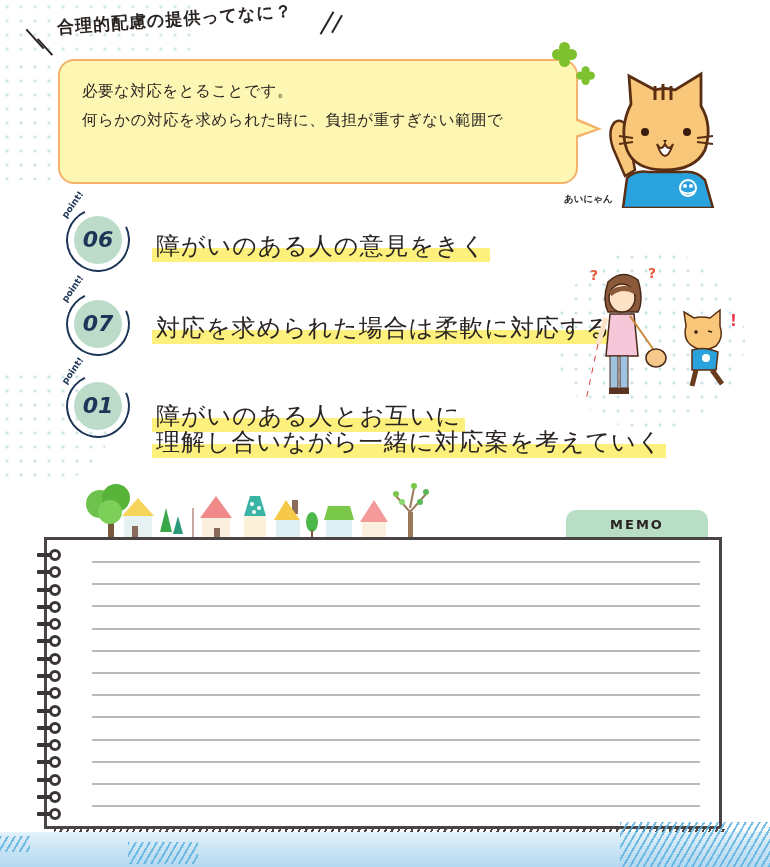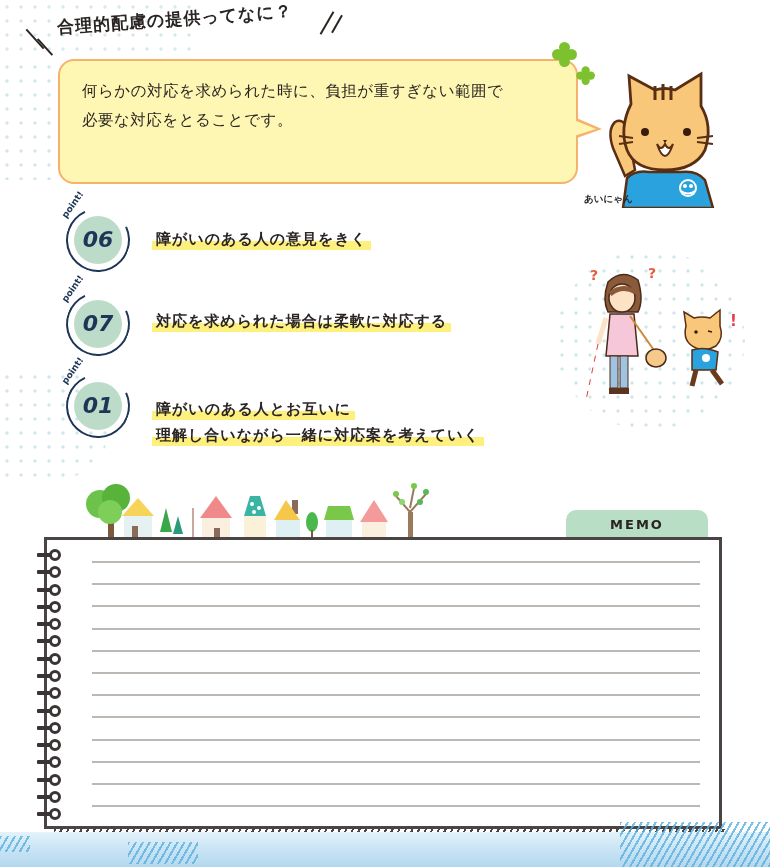--- a/index.html
+++ b/index.html
@@ -46,30 +46,30 @@
     border-left: 22px solid #fef7b3;
   }
   .bubble p { font-size: 15.5px; line-height: 29px; color: #2a2522; letter-spacing: .5px; white-space: nowrap; }
 
   
   .clover { position: absolute; }
   .leaf { position: absolute; width: 11px; height: 11px; background: #7dc12f; border-radius: 50% 50% 50% 0; }
 
   
   .cat { position: absolute; left: 605px; top: 70px; width: 120px; height: 138px; }
-  .cat-name { position: absolute; left: 584px; top: 193px; font-size: 9.5px; font-weight: bold; color: #2a2522; }
+  .cat-name { position: absolute; left: 564px; top: 193px; font-size: 9.5px; font-weight: bold; color: #2a2522; }
 
   
   .point { position: absolute; left: 64px; }
   .badge { position: absolute; left: 0; top: 0; width: 68px; height: 68px; }
   .badge-circle { position: absolute; left: 10px; top: 10px; width: 48px; height: 48px; border-radius: 50%; background: #bcdcc9; }
   .badge-num { position: absolute; left: 10px; top: 10px; width: 48px; height: 48px; text-align: center; line-height: 48px; font-size: 22px; font-weight: bold; font-style: italic; color: #1d3557; }
   .badge-ring { position: absolute; left: 2px; top: 2px; width: 64px; height: 64px; border-radius: 50%; border: 2px solid #1d3557; border-left-color: #1d3557; border-top-color: transparent; transform: rotate(20deg); }
   .badge-label { position: absolute; left: 4px; top: 4px; font-size: 9px; font-weight: bold; color: #1d3557; transform: rotate(-55deg); transform-origin: left bottom; }
-  .point-text { position: absolute; left: 88px; font-size: 15px; font-weight: bold; color: #2a2522; letter-spacing: 1px; white-space: nowrap; }
+  .point-text { position: absolute; left: 88px; font-size: 24px; font-weight: normal; color: #2a2522; letter-spacing: 1px; white-space: nowrap; }
   .hl { background: linear-gradient(transparent 55%, #fdf07c 55%); padding: 0 4px 2px 4px; }
 
   
   .memo-tab {
     position: absolute; left: 566px; top: 510px; width: 142px; height: 30px;
     background: #b8dec6; border-radius: 10px 10px 0 0;
     text-align: center; line-height: 30px; font-size: 13px; font-weight: bold; letter-spacing: 2px; color: #2a2522;
   }
   .memo {
     position: absolute; left: 44px; top: 537px; width: 678px; height: 292px;
@@ -107,22 +107,22 @@
 <div class="dots dots-right-circle"></div>
 
 <div class="deco-line dl1"></div>
 <div class="deco-line dl2"></div>
 <h1 class="heading">合理的配慮の提供ってなに？</h1>
 <div class="deco-line dl3"></div>
 <div class="deco-line dl4"></div>
 
 <div class="bubble-tail"></div>
 <div class="bubble">
+  <p>必要な対応をとることです。</p>
   <p>何らかの対応を求められた時に、負担が重すぎない範囲で</p>
-  <p>必要な対応をとることです。</p>
 </div>
 <div class="bubble-tail-inner"></div>
 
 <div class="clover" style="left:552px;top:42px;width:26px;height:26px;">
   <div class="leaf" style="left:7px;top:0;transform:rotate(-45deg);"></div>
   <div class="leaf" style="left:14px;top:7px;transform:rotate(45deg);"></div>
   <div class="leaf" style="left:7px;top:14px;transform:rotate(135deg);"></div>
   <div class="leaf" style="left:0;top:7px;transform:rotate(225deg);"></div>
 </div>
 <div class="clover" style="left:574px;top:64px;width:18px;height:18px;transform:scale(.75);">

